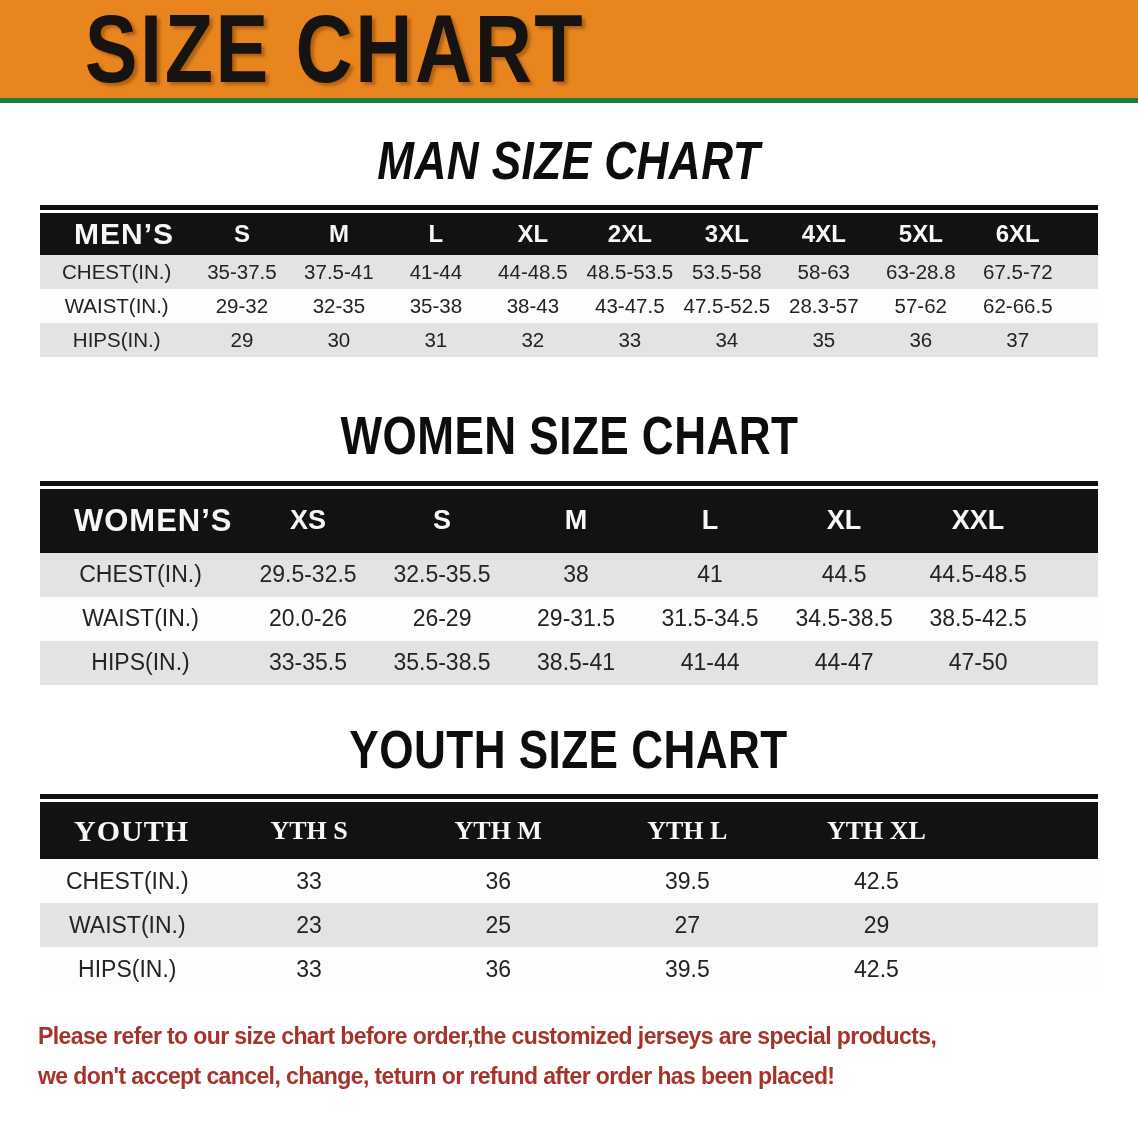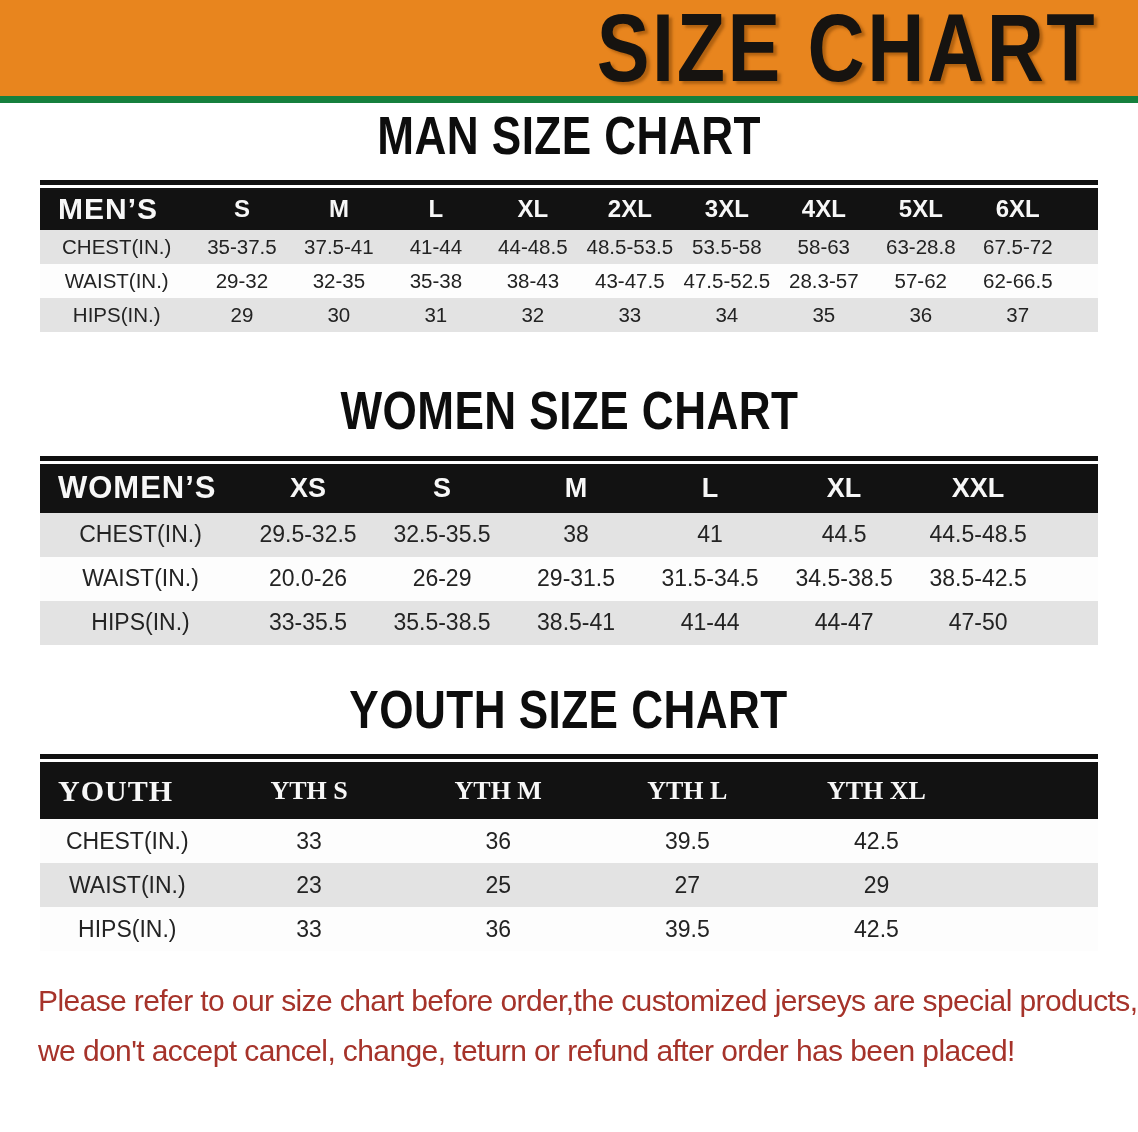--- a/index.html
+++ b/index.html
@@ -12,24 +12,24 @@
     height: 1132px;
     margin: 0 auto;
     background: #ffffff;
     overflow: hidden;
   }
 
   
   .banner {
     height: 103px;
     background: #E8851E;
-    border-bottom: 7px solid #15803d;
+    border-bottom: 5px solid #15803d;
     display: flex;
     align-items: center;
-    justify-content: flex-end;
+    justify-content: flex-start;
     overflow: hidden;
     padding-left: 44px;
   }
   .banner-title {
     margin: 0;
     font-size: 92px;
     line-height: 1;
     font-weight: bold;
     color: #161310;
     letter-spacing: 3px;
@@ -46,21 +46,21 @@
     line-height: 1.05;
     color: #0d0d0d;
   }
   .section-heading .stretch {
     display: inline-block;
     font-weight: bold;
     transform: scaleX(0.9) scaleY(1.08);
     letter-spacing: 0.5px;
     white-space: nowrap;
   }
-  .heading-men   { padding-top: 8px; }
+  .heading-men   { padding-top: 33px; font-style: italic; }
   .heading-women { padding-top: 54px; }
   .heading-youth { padding-top: 40px; }
 
   
   .tablewrap {
     margin: 18px 40px 0 40px;
     border-top: 5px solid #101010;
     padding-top: 3px;
   }
   table.sz {
@@ -78,53 +78,54 @@
   }
   table.sz td {
     background: #fdfdfd;
     color: #232323;
     vertical-align: middle;
     padding: 0 2px;
   }
   table.sz tr.shade td { background: #E3E3E3; }
   table.sz .corner {
     text-align: left;
-    padding-left: 18px;
+    padding-left: 34px;
     white-space: nowrap;
   }
 
   
   .t0 thead th { height: 42px; font-size: 24px; }
   .t0 .corner  { font-size: 30px; width: 14.5%; letter-spacing: 1px; }
   .t0 td       { height: 34px; font-size: 20.5px; }
   .t0 .filler  { width: 3%; }
 
   
-  .t1 thead th { height: 49px; font-size: 27px; }
+  .t1 thead th { height: 64px; font-size: 27px; }
   .t1 .corner  { font-size: 31px; width: 19%; letter-spacing: 1px; }
   .t1 td       { height: 44px; font-size: 23px; }
   .t1 .filler  { width: 5%; }
 
   
   .t2 thead th { height: 57px; font-size: 26px; font-family: Liberation Serif, serif; }
   .t2 .corner  { font-size: 30px; width: 16.5%; letter-spacing: 1px; }
   .t2 td       { height: 44px; font-size: 23px; }
   .t2 .filler  { width: 12%; }
 
   
   .disclaimer {
     margin: 30px 38px 0 38px;
     color: #A6332A;
   }
   .disclaimer p {
     margin: 0 0 9px 0;
-    font-size: 30px;
+    font-size: 23px;
     line-height: 1.35;
     letter-spacing: -0.6px;
     white-space: nowrap;
+    font-weight: bold;
   }
 </style>
 </head>
 <body>
 
 <div class="page">
 
   <header class="banner">
     <h1 class="banner-title">SIZE CHART</h1>
   </header>

